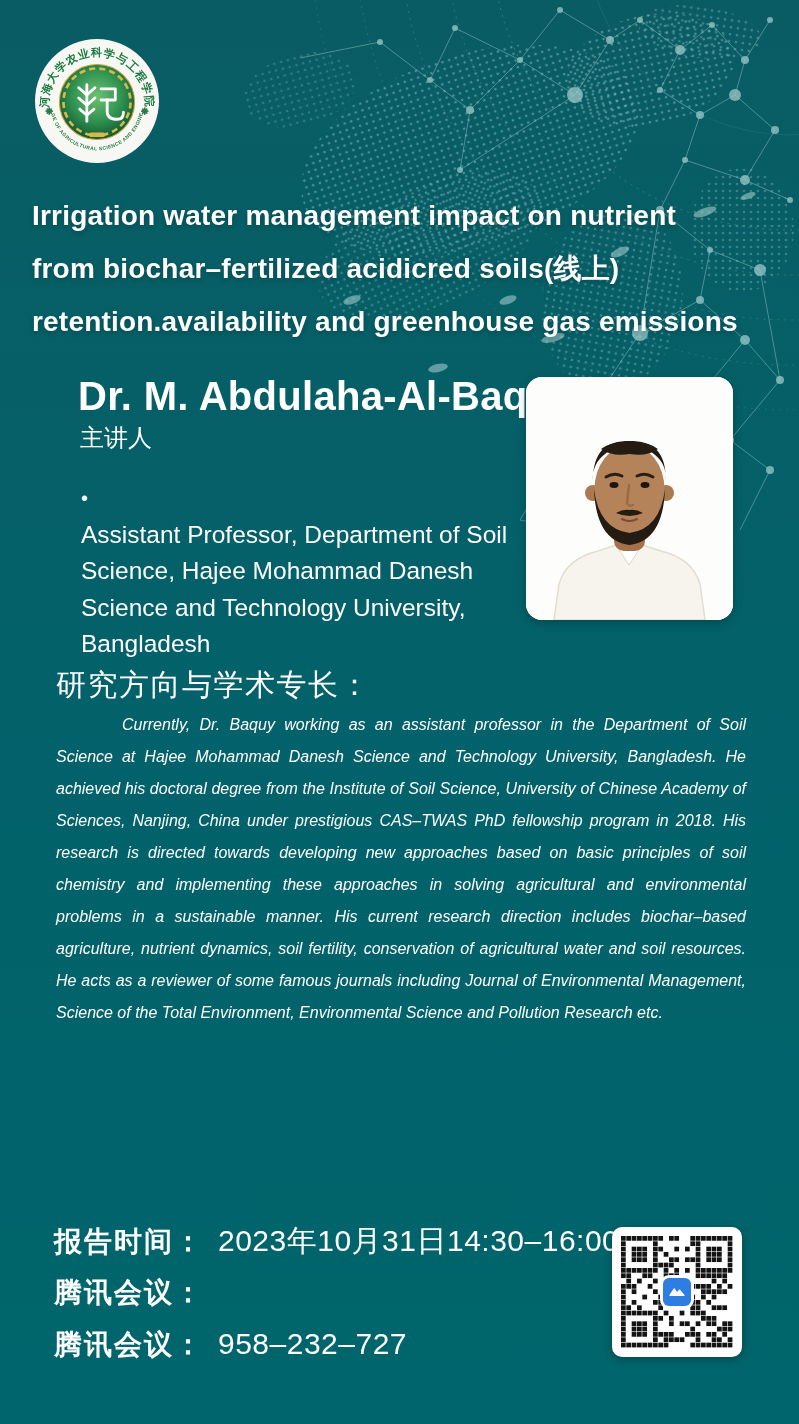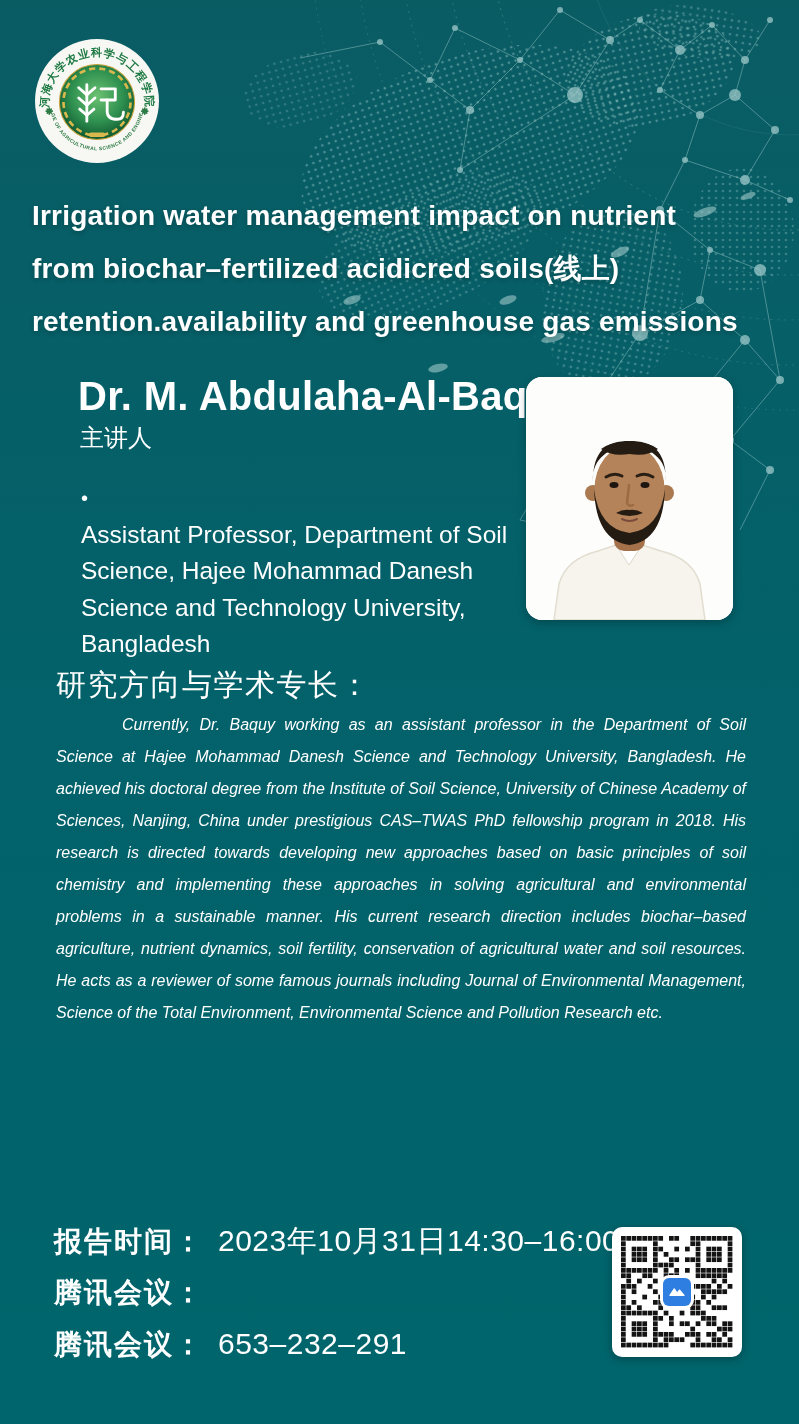--- a/index.html
+++ b/index.html
@@ -212,21 +212,21 @@
   <div class="details">
     <div class="drow">
       <span class="dlabel">报告时间：</span>
       <span class="dvalue">2023年10月31日14:30–16:00</span>
     </div>
     <div class="drow">
       <span class="dlabel">腾讯会议：</span>
     </div>
     <div class="drow">
       <span class="dlabel">腾讯会议：</span>
-      <span class="dvalue">653–232–291</span>
+      <span class="dvalue">958–232–727</span>
     </div>
   </div>
 
   <div class="qr">
     <svg id="qr-modules" class="qrsvg" width="112" height="112" viewBox="0 0 112 112">
         <rect x="0.00" y="0.00" width="4.73" height="4.73"></rect>
         <rect x="5.33" y="0.00" width="4.73" height="4.73"></rect>
         <rect x="10.67" y="0.00" width="4.73" height="4.73"></rect>
         <rect x="16.00" y="0.00" width="4.73" height="4.73"></rect>
         <rect x="21.33" y="0.00" width="4.73" height="4.73"></rect>

